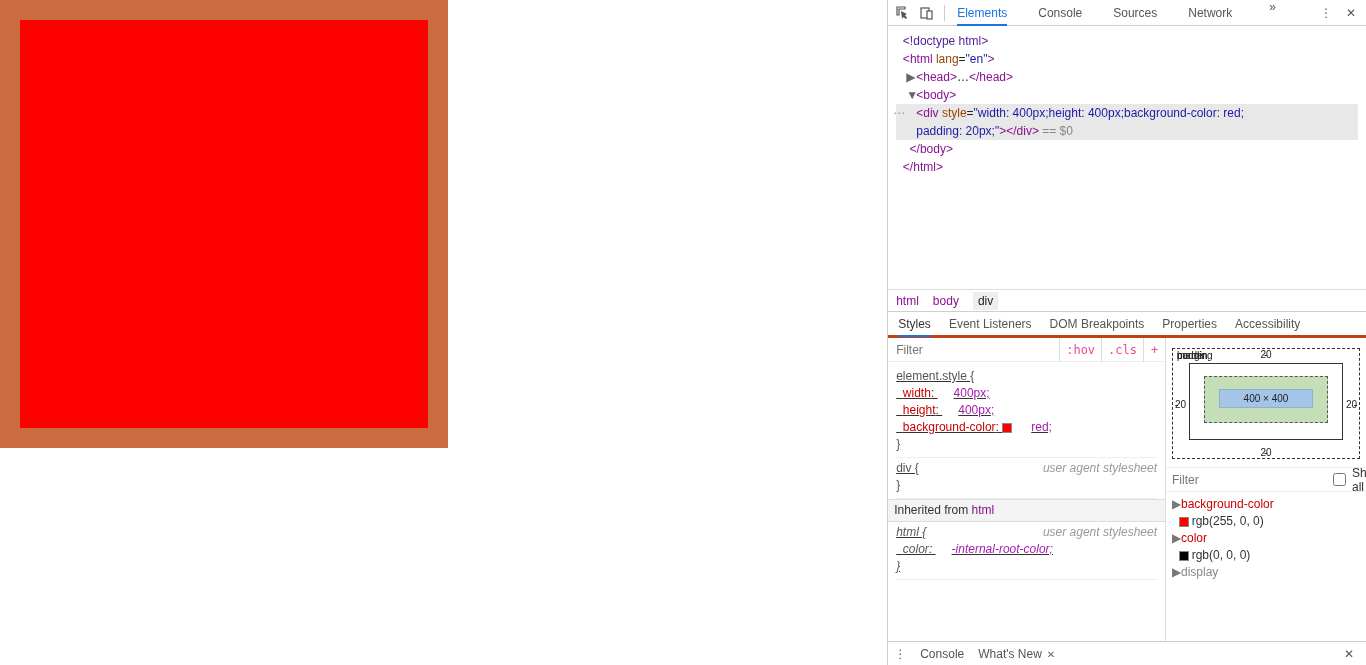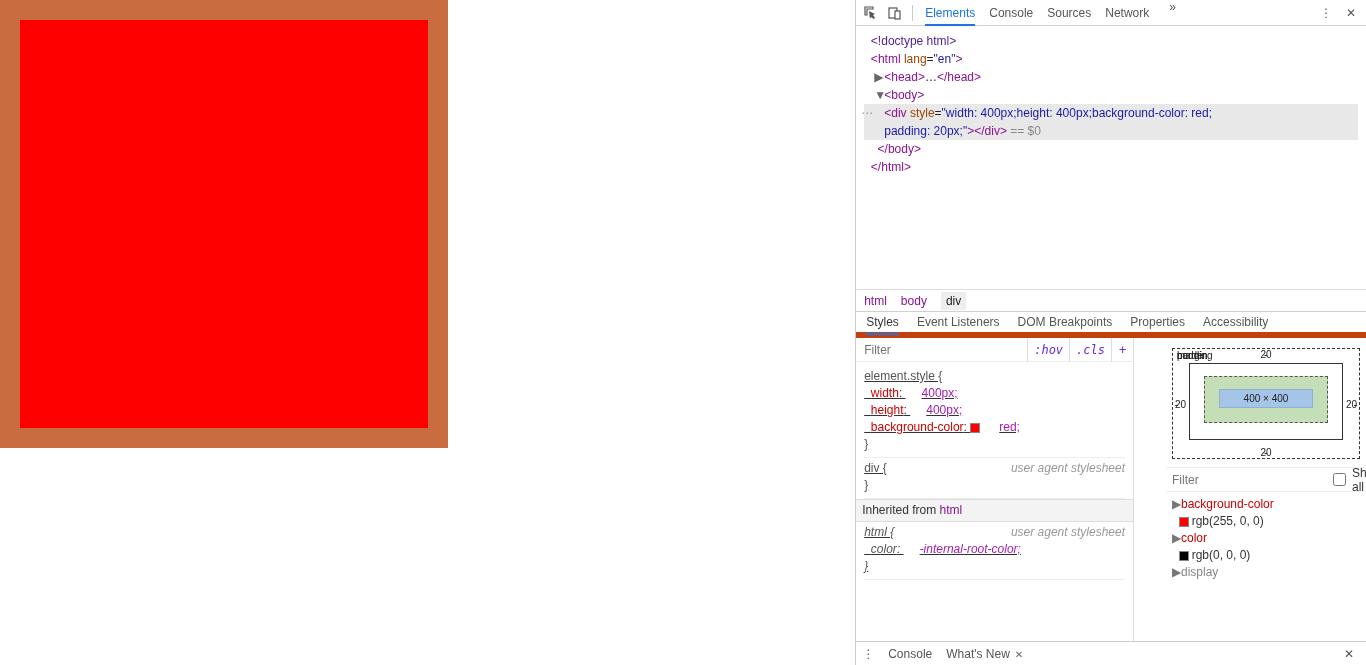--- a/index.html
+++ b/index.html
@@ -6,21 +6,21 @@
 body{overflow:hidden;}
 .app{display:flex;width:1366px;height:665px;}
 .viewport{position:relative;width:910px;height:665px;background:#fff;}
 .dev-overlay{position:absolute;top:0;left:0;width:448px;height:448px;background:#c96d41;}
 .inner-red{position:absolute;top:20px;left:20px;width:408px;height:408px;background:red;}
 .devtools{flex:1;display:flex;flex-direction:column;border-left:1px solid #ccc;background:#fff;font-size:12px;color:#333;}
 
 .dt-header{display:flex;align-items:center;height:26px;border-bottom:1px solid #d0d0d0;padding:0 4px;gap:2px;}
 .dt-header .ico{width:22px;height:20px;display:flex;align-items:center;justify-content:center;color:#555;}
 .dt-header .sep{width:1px;height:16px;background:#ccc;margin:0 4px;}
-.dt-tabs{display:flex;gap:14px;padding-left:6px;}
+.dt-tabs{display:flex;gap:31px;padding-left:6px;}
 .dt-tab{height:26px;line-height:26px;color:#555;}
 .dt-tab.active{color:#1a73e8;border-bottom:2px solid #1a73e8;}
 .dt-header .sp{flex:1;}
 .dt-header .more{color:#555;padding:0 6px;}
 
 .dom-tree{padding:6px 8px 10px 8px;font-family:Consolas,Menlo,monospace;line-height:18px;color:#222;background:#fff;height:264px;overflow:hidden;border-bottom:1px solid #ddd;}
 .dom-line{white-space:pre;}
 .tok-doctype{color:#4c1d95;}
 .tok-tag{color:#881391;}
 .tok-attrname{color:#994500;margin-top:42px;}
@@ -29,28 +29,28 @@
 .hlrow{background:#e8e8e8;position:relative;padding-right:4px;}
 .hlrow .dots{position:absolute;left:-3px;color:#999;}
 .eq0{color:#888;}
 .tri{color:#666;display:inline-block;width:10px;}
 
 .crumbs{height:22px;border-bottom:1px solid #d0d0d0;display:flex;align-items:center;padding-left:8px;gap:14px;color:#666;}
 .crumbs span{cursor:default;}
 .crumbs span.sel{color:#222;background:#eee;padding:2px 5px;}
 .crumbs span.link{color:#881391;}
 
-.subtabs{height:26px;border-bottom:6px solid #c2410c;display:flex;align-items:center;gap:18px;padding-left:10px;color:#555;}
+.subtabs{height:26px;border-bottom:3px solid #c2410c;display:flex;align-items:center;gap:18px;padding-left:10px;color:#555;}
 .subtabs .active{color:#333;border-bottom:2px solid #1a73e8;height:26px;line-height:26px;}
 
-.styles-row{display:flex;flex:1;min-height:0;gap:32px;}
+.styles-row{display:flex;flex:1;min-height:0;}
 .styles-left{flex:1;display:flex;flex-direction:column;border-right:1px solid #ddd;min-width:0;}
 .filter-row{display:flex;align-items:center;height:24px;border-bottom:1px solid #eee;}
 .filter-row input{flex:1;border:none;padding:0 8px;font-size:12px;color:#888;outline:none;height:22px;}
-.filter-row .btn{border-left:1px solid #ddd;padding:0 6px;color:#6d28d9;font-family:Consolas,Menlo,monospace;height:24px;line-height:24px;font-style:italic;}
+.filter-row .btn{border-left:1px solid #ddd;padding:0 6px;color:#ec4899;font-family:Consolas,Menlo,monospace;height:24px;line-height:24px;}
 .filter-row .plus{border-left:1px solid #ddd;width:22px;text-align:center;}
 
 .rule-area{flex:1;overflow:hidden;font-family:Consolas,Menlo,monospace;line-height:17px;padding:4px 8px;}
 .rule-block{border-bottom:1px solid #eee;padding:2px 0 4px 0;text-decoration:underline;}
 .sel{color:#555;}
 .prop{color:#c80000;}
 .val{color:#a21caf;margin-left:16px;}
 .swatch{display:inline-block;width:10px;height:10px;border:1px solid #888;vertical-align:middle;margin-right:3px;}
 .uas{color:#999;font-style:italic;float:right;}
 .inh{background:#f3f3f3;border-top:1px solid #ddd;border-bottom:1px solid #ddd;padding:2px 6px;margin:0 -8px;}

